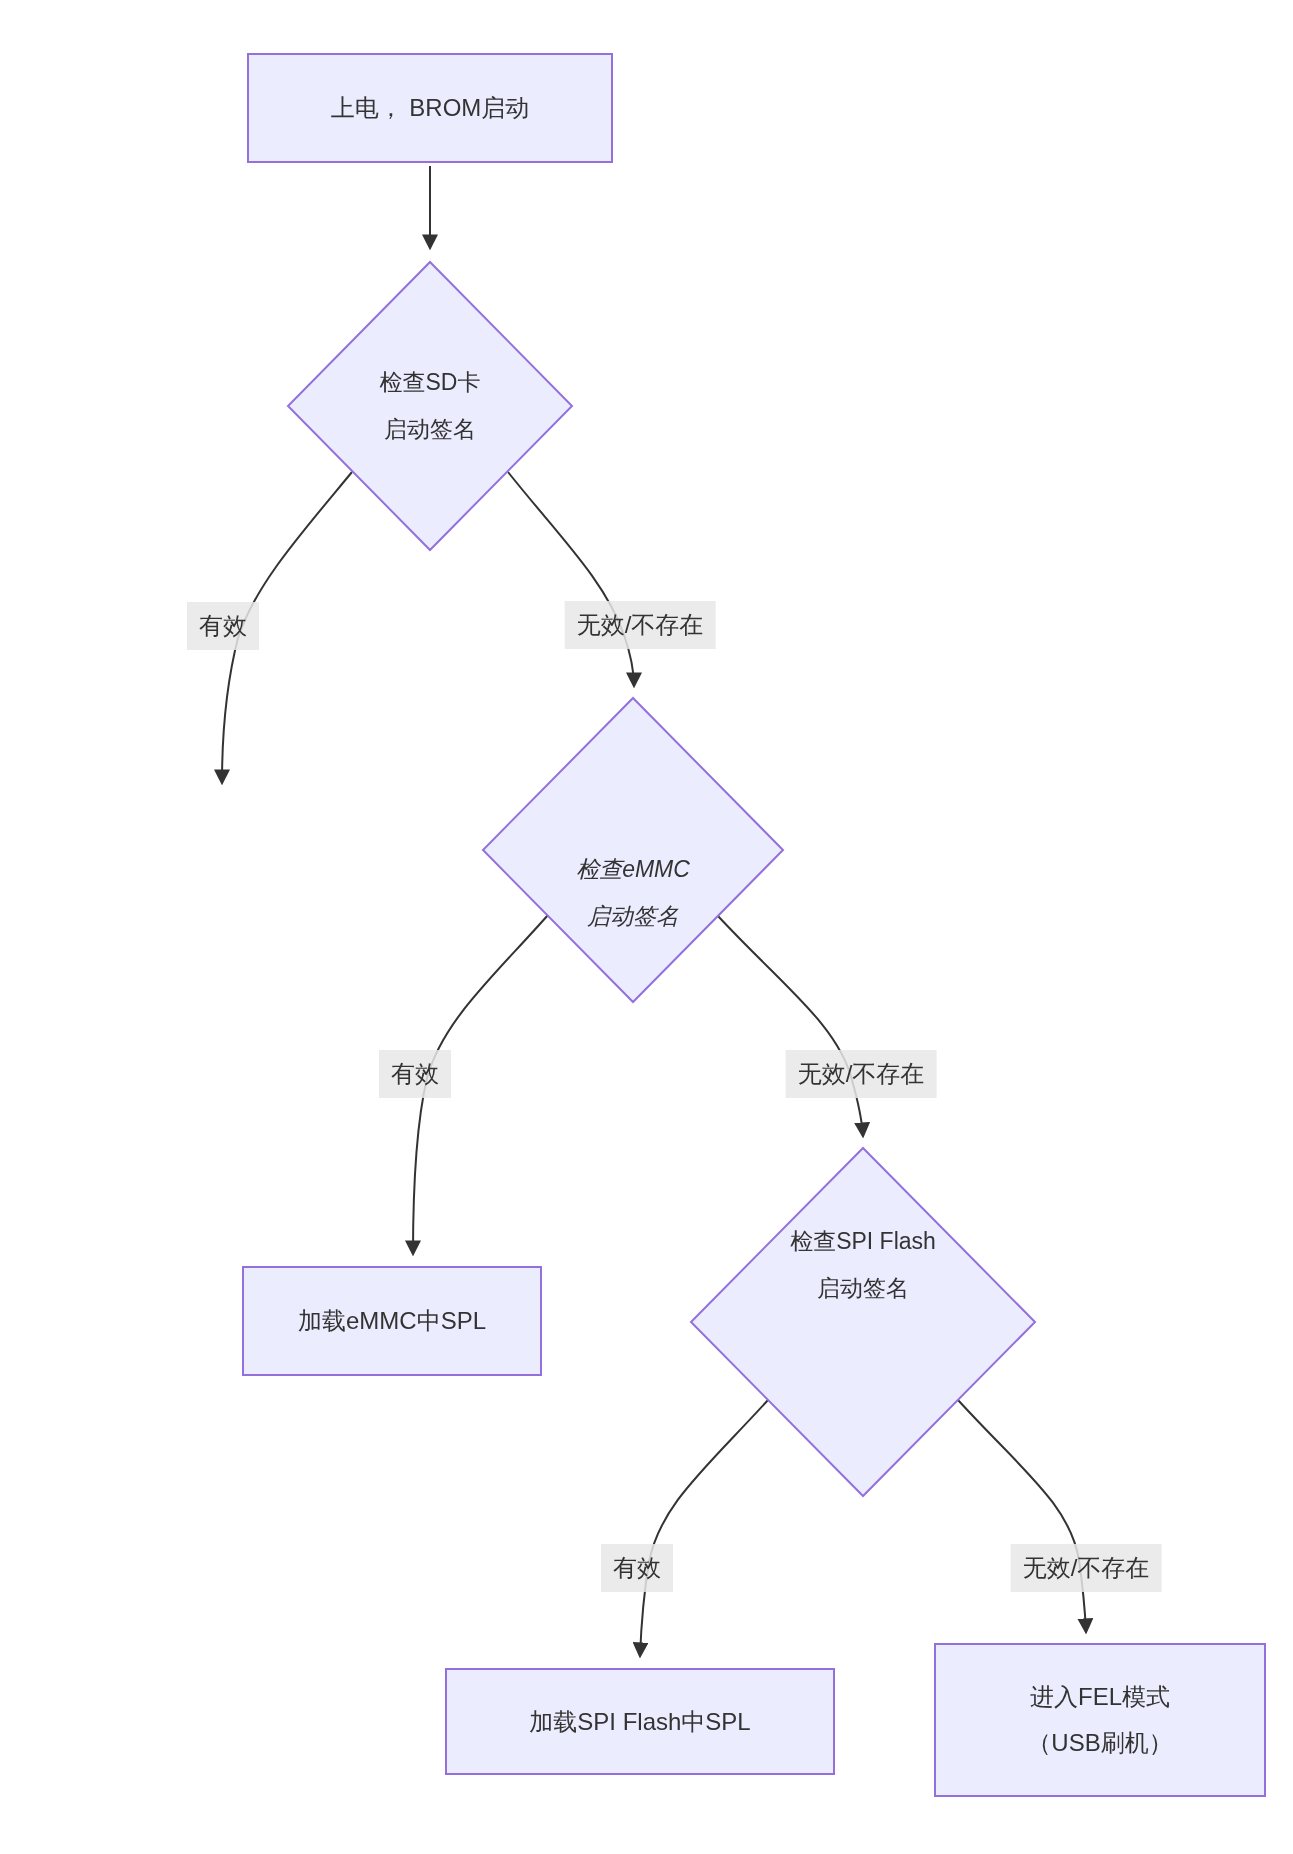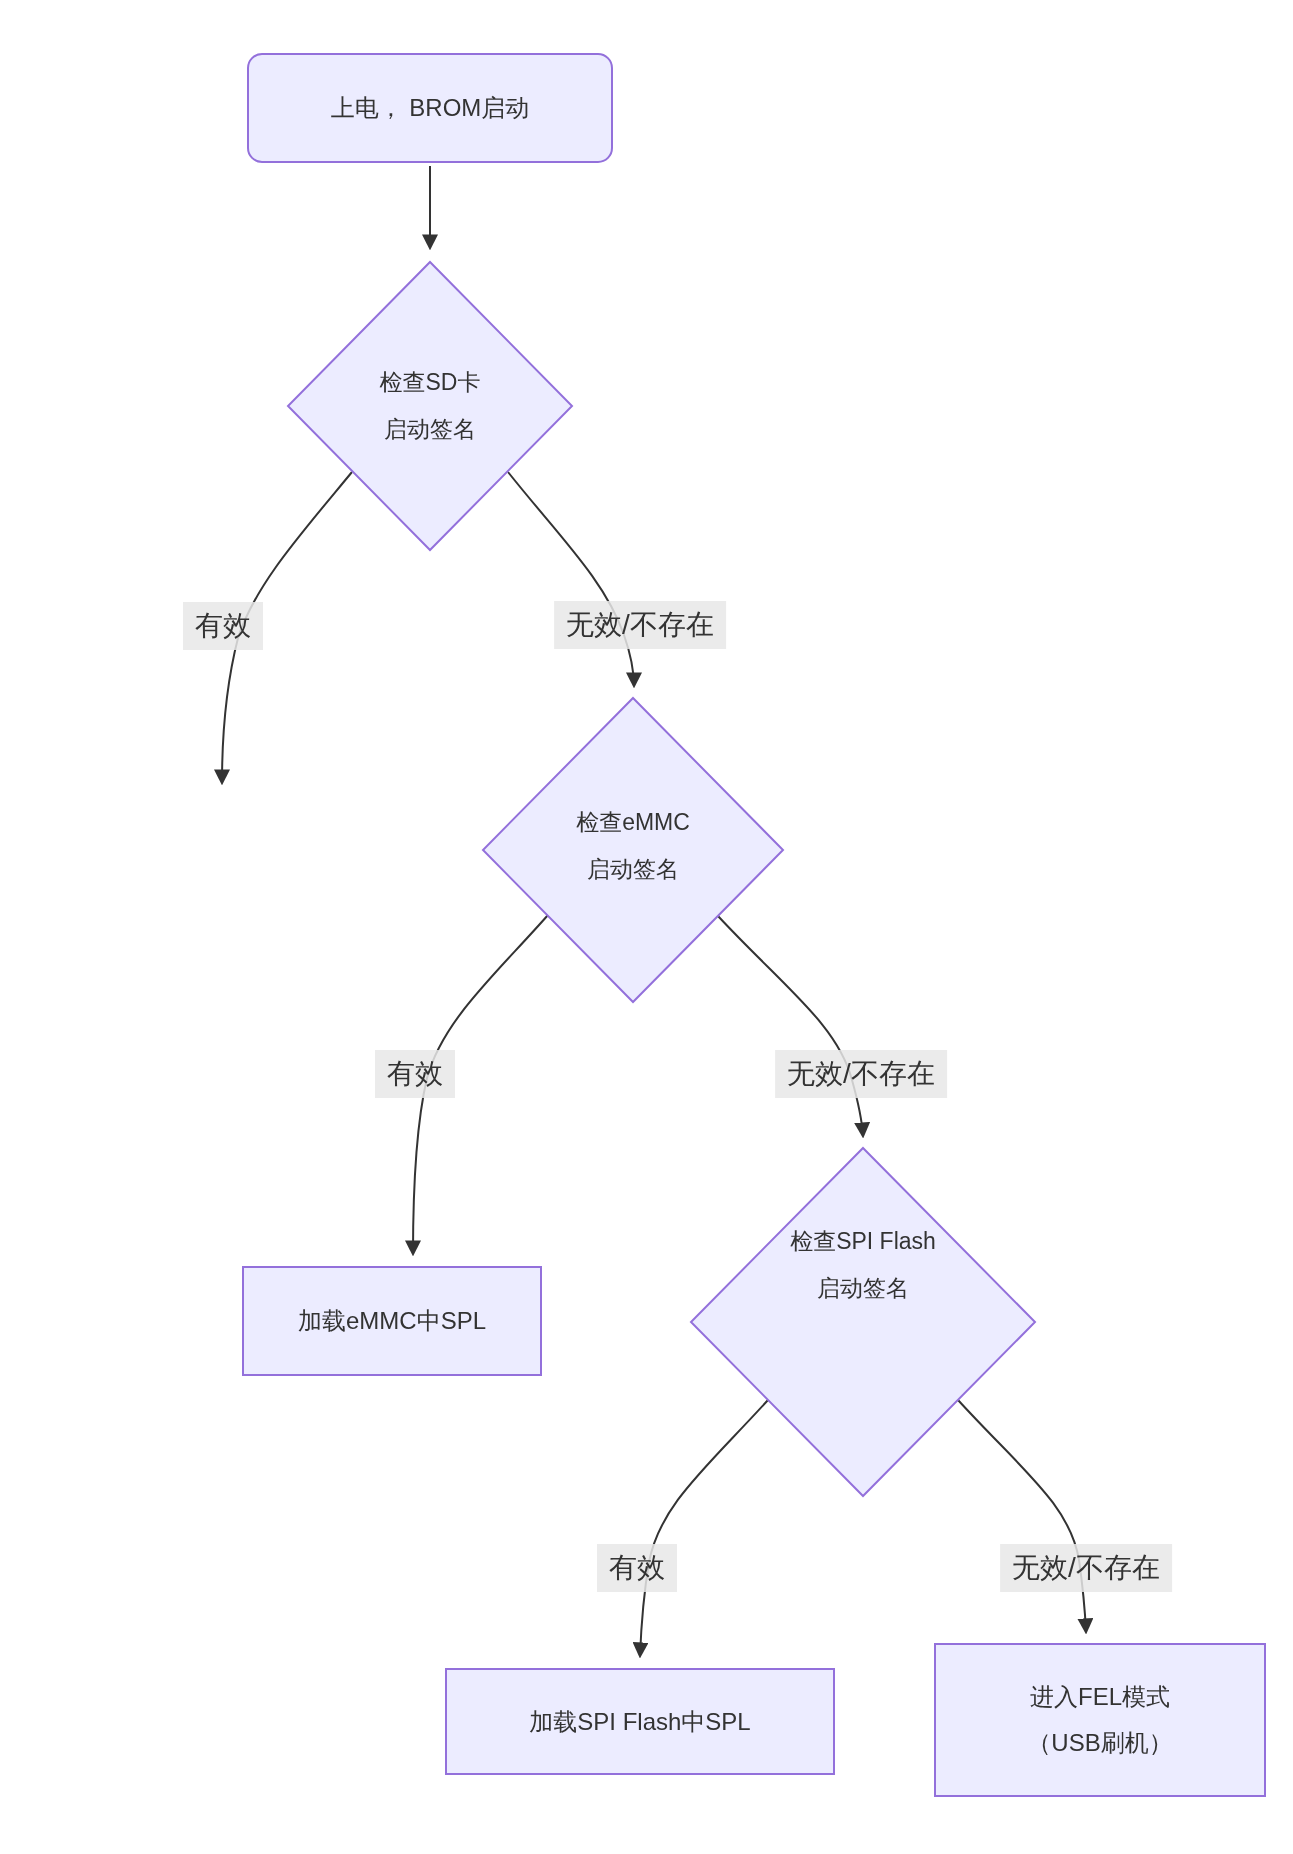--- a/index.html
+++ b/index.html
@@ -22,21 +22,21 @@
     display:flex; flex-direction:column; align-items:center; justify-content:center;
     font-size:24px; line-height:46px; text-align:center; white-space:nowrap;
   }
   .diamond-text {
     position:absolute; display:flex; flex-direction:column;
     align-items:center; justify-content:center;
     font-size:23px; line-height:47px; text-align:center; white-space:nowrap;
   }
   .edge-label {
     position:absolute; transform:translate(-50%,-50%);
-    font-size:28px; line-height:28px; padding:10px 12px;
+    font-size:24px; line-height:28px; padding:10px 12px;
     white-space:nowrap; z-index:0;
   }
   .edge-label::before {
     content:""; position:absolute; inset:0; z-index:-1;
     background:var(--edge-label-bg,#e8e8e8); opacity:0.85;
   }
 </style>
 </head>
 <body>
 
@@ -55,21 +55,21 @@
     <path class="edge-path" d="M548,915 C495,975 443,1020 427,1078 C416,1125 413,1195 413,1254" marker-end="url(#arrow)"></path>
     <path class="edge-path" d="M718,916 C782,985 838,1025 852,1080 C859,1105 862,1120 863,1136" marker-end="url(#arrow)"></path>
     <path class="edge-path" d="M768,1400 C706,1468 660,1505 649,1562 C643,1598 641,1630 640,1656" marker-end="url(#arrow)"></path>
     <path class="edge-path" d="M958,1400 C1022,1470 1070,1505 1079,1560 C1083,1588 1085,1610 1086,1632" marker-end="url(#arrow)"></path>
 
     <polygon class="diamond-shape" points="430,262 572,406 430,550 288,406"></polygon>
     <polygon class="diamond-shape" points="633,698 783,850 633,1002 483,850"></polygon>
     <polygon class="diamond-shape" points="863,1148 1035,1322 863,1496 691,1322"></polygon>
   </svg>
 
-  <div class="node-rect" style="left:247px; top:53px; width:366px; height:110px;border-radius:15px;">
+  <div class="node-rect" style="left:247px; top:53px; width:366px; height:110px;">
     <span>上电， BROM启动</span>
   </div>
 
 
   <div class="node-rect" style="left:242px; top:1266px; width:300px; height:110px;">
     <span>加载eMMC中SPL</span>
   </div>
 
   <div class="node-rect" style="left:445px; top:1668px; width:390px; height:107px;">
     <span>加载SPI Flash中SPL</span>
@@ -78,21 +78,21 @@
   <div class="node-rect" style="left:934px; top:1643px; width:332px; height:154px;">
     <span>进入FEL模式</span>
     <span>（USB刷机）</span>
   </div>
 
   <div class="diamond-text" style="left:290px; top:346px; width:280px; height:120px;">
     <span>检查SD卡</span>
     <span>启动签名</span>
   </div>
 
-  <div class="diamond-text" style="left:493px; top:786px; width:280px; height:120px;">
+  <div class="diamond-text" style="left:493px; top:833px; width:280px; height:120px;font-style:italic;">
     <span>检查eMMC</span>
     <span>启动签名</span>
   </div>
 
   <div class="diamond-text" style="left:703px; top:1205px; width:320px; height:120px;">
     <span>检查SPI Flash</span>
     <span>启动签名</span>
   </div>
 
   <div class="edge-label" style="left:223px; top:626px;">有效</div>

